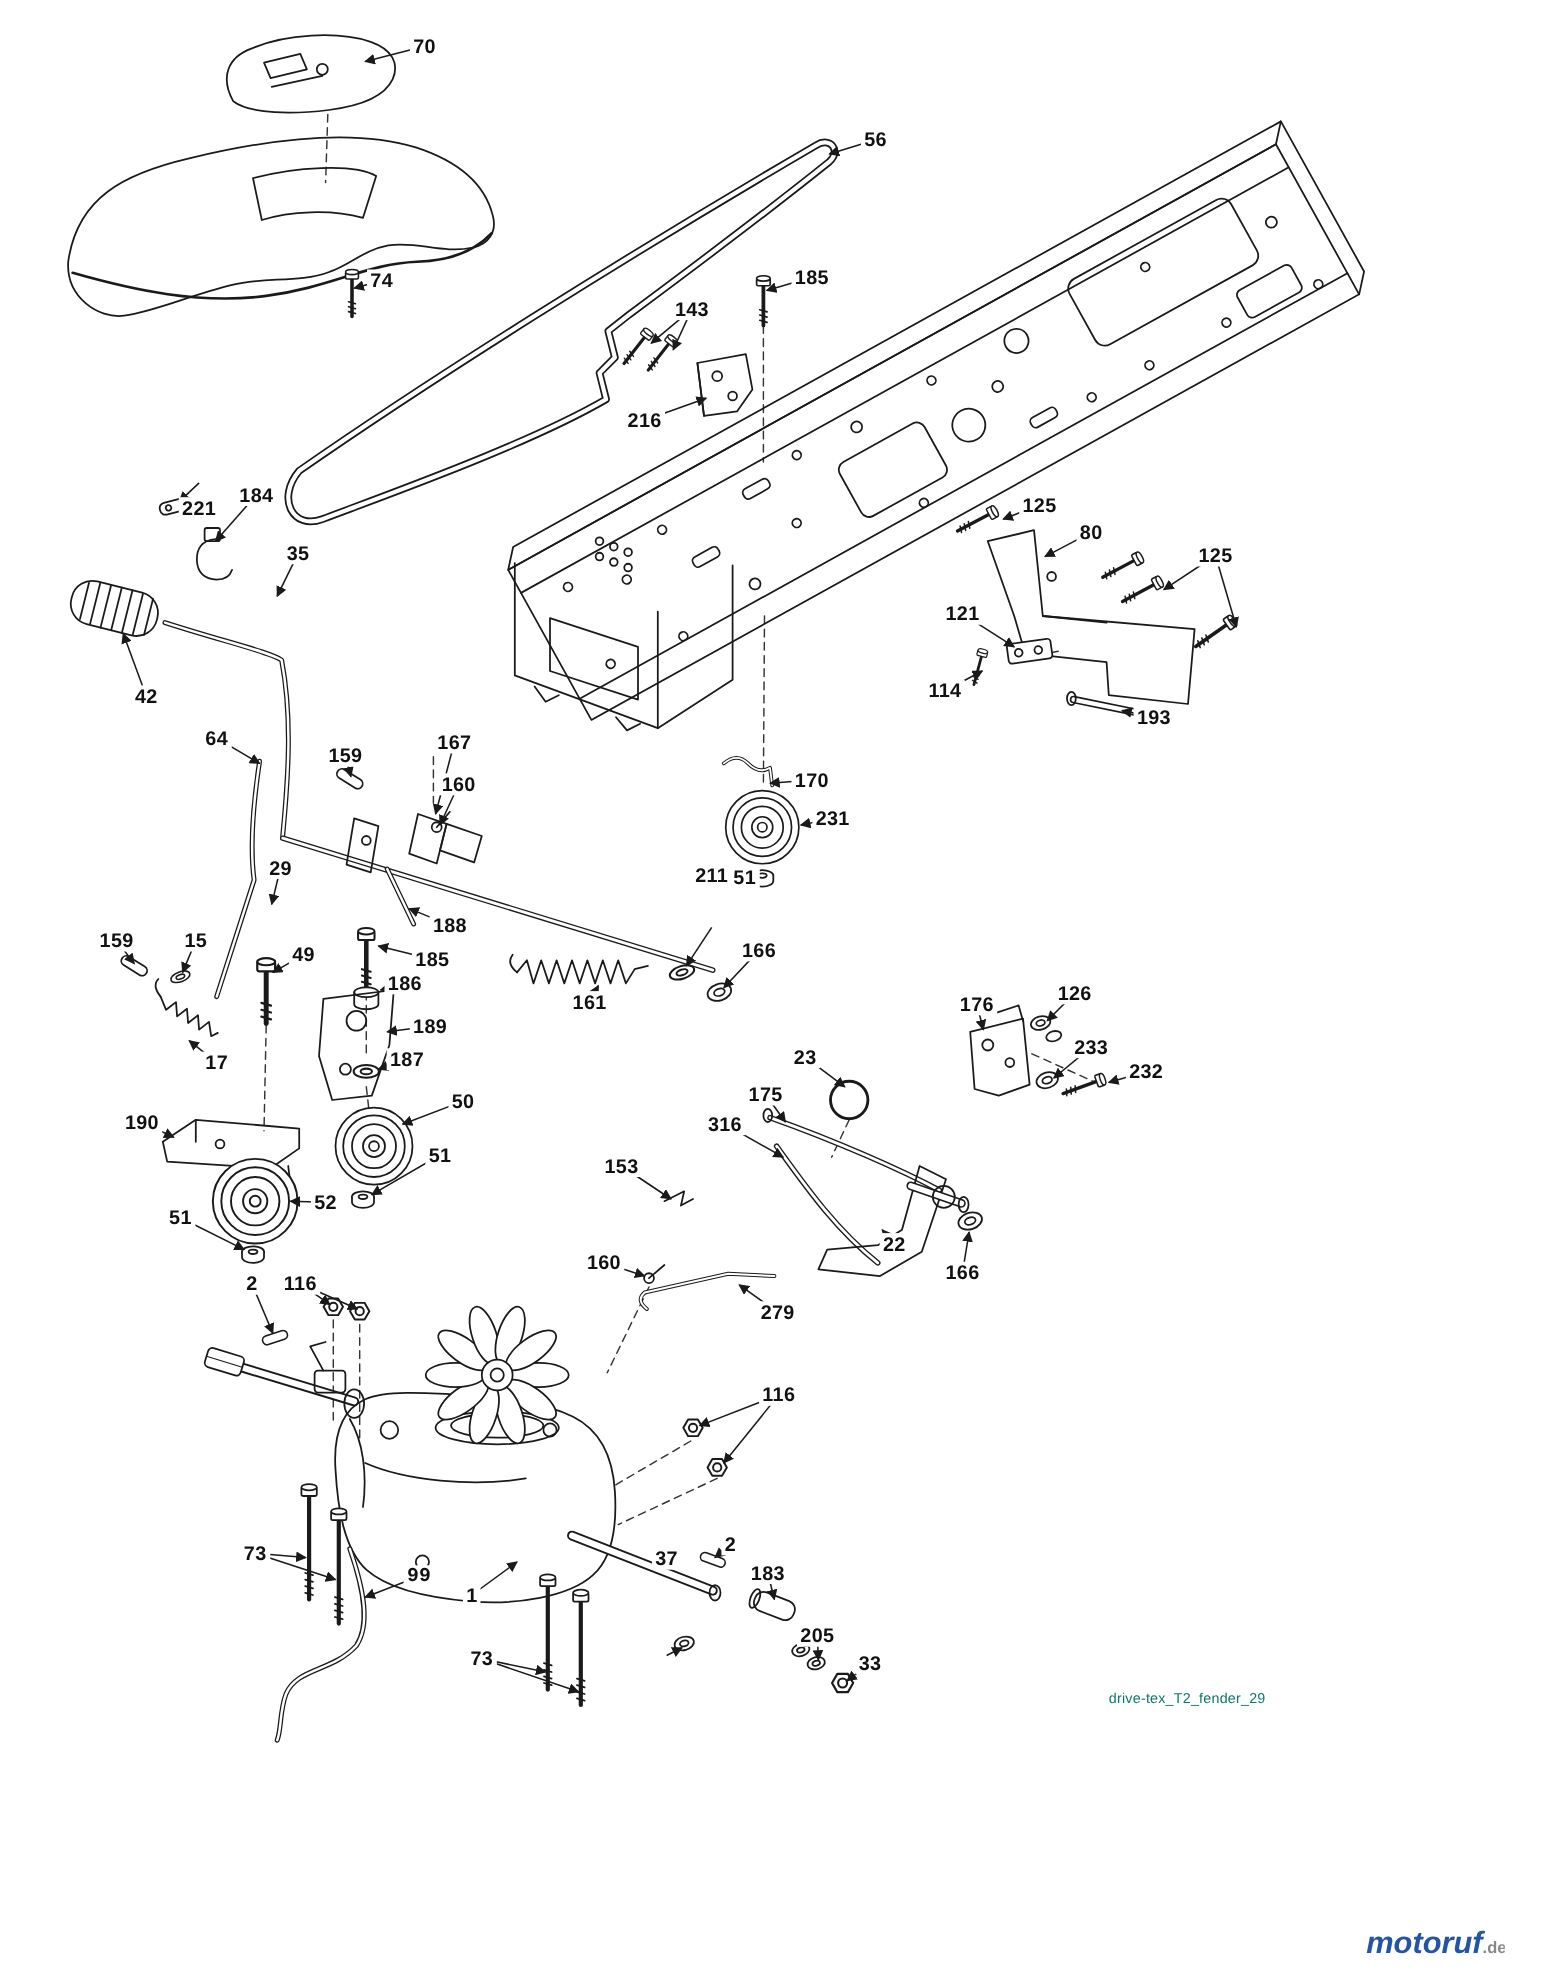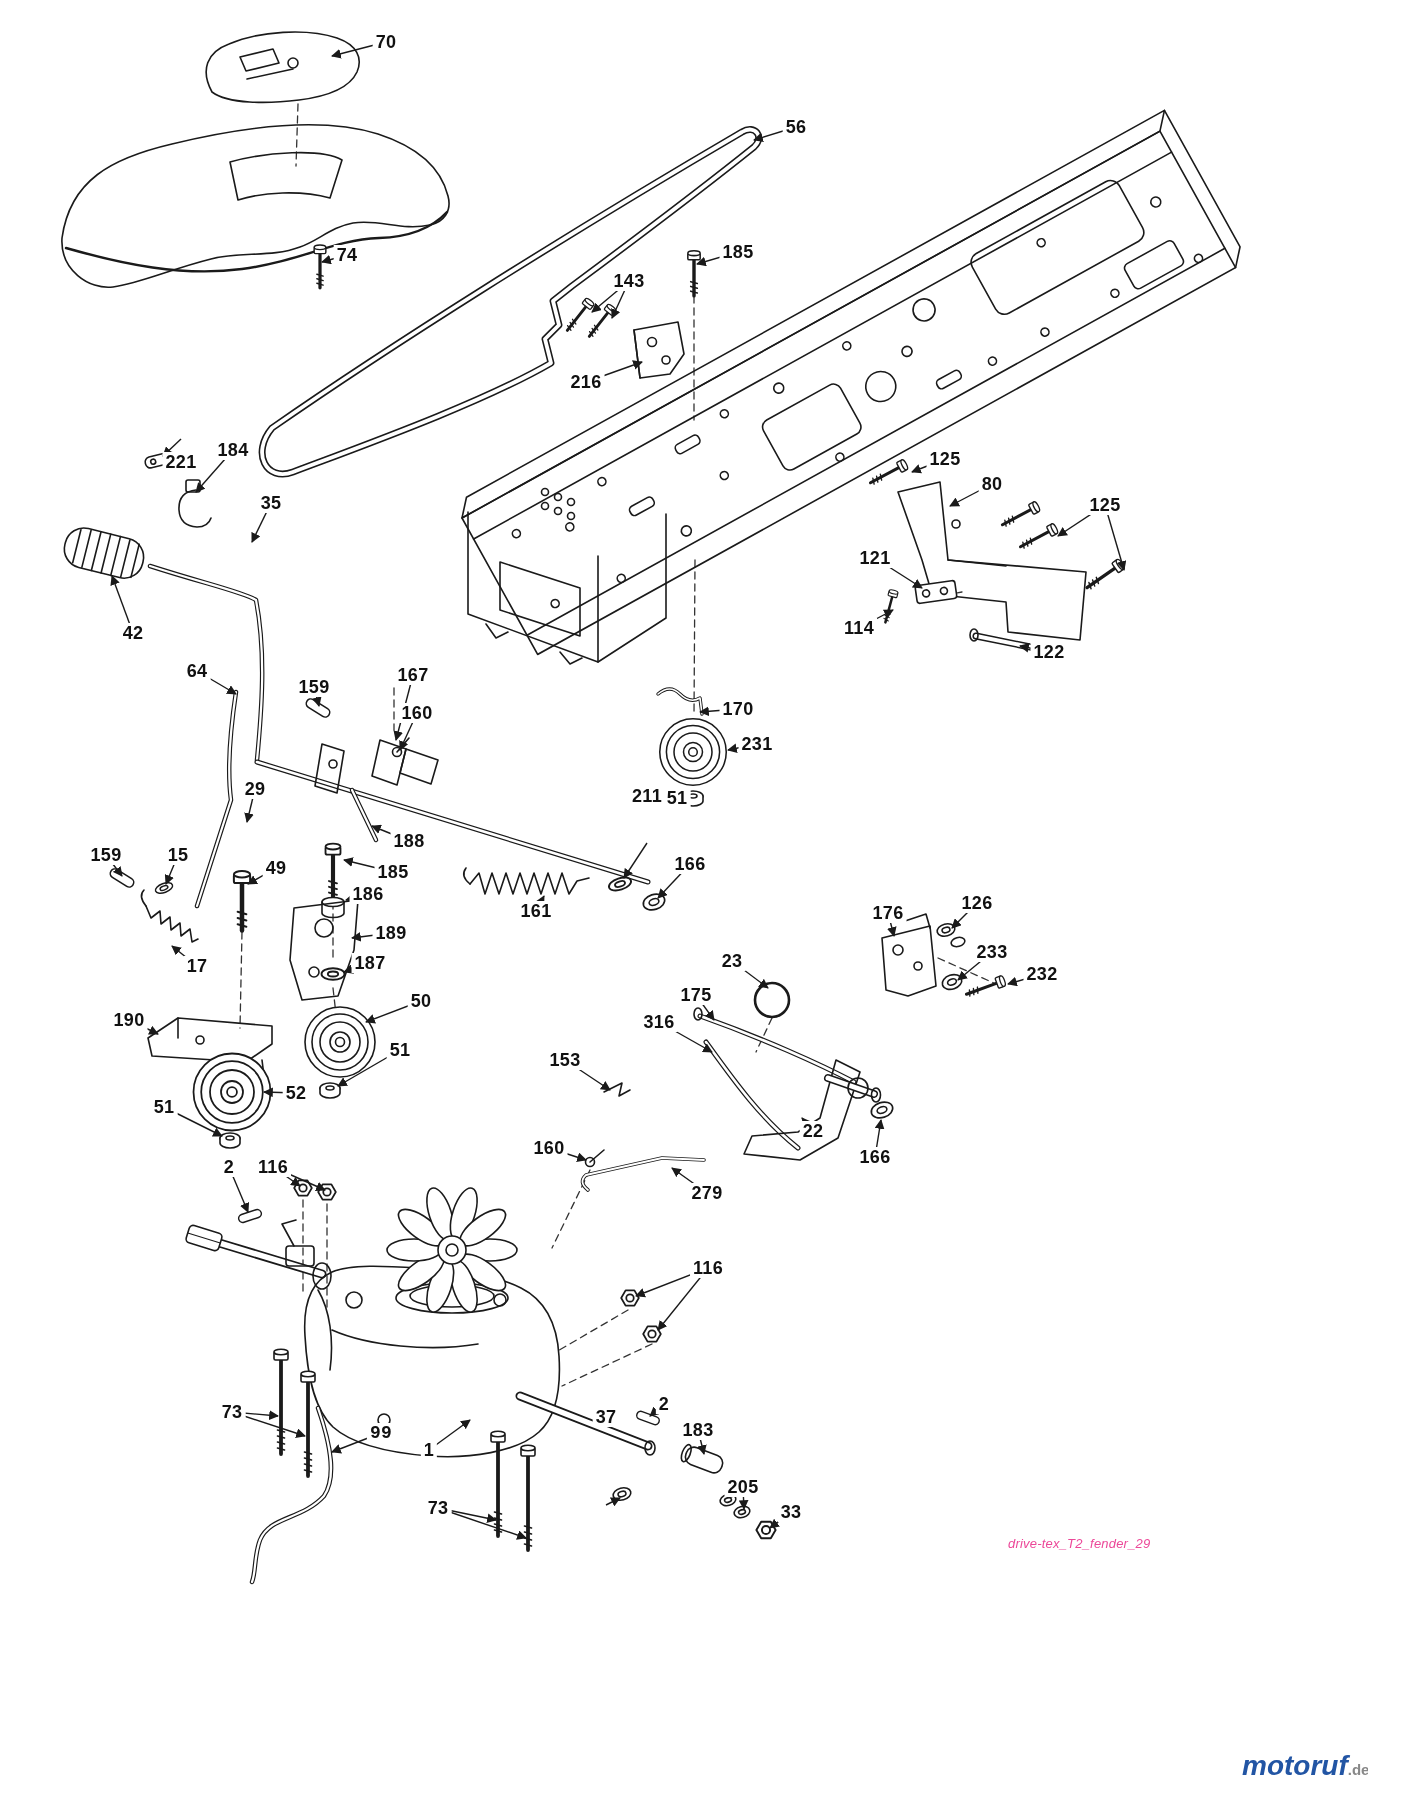--- a/index.html
+++ b/index.html
@@ -12,21 +12,21 @@
   svg.layer { position:absolute; left:0; top:0; width:1402px; height:1800px; }
   #label-layer { position:absolute; left:0; top:0; width:1402px; height:1800px; }
   .part-label {
     position:absolute; transform:translate(-50%,-50%);
     font-weight:bold; font-size:18px; line-height:1;
     color:#111; background:#fff; padding:1px 3px;
     letter-spacing:.3px; white-space:nowrap;
   }
   .footer-code {
     position:absolute; left:1008px; top:1536px;
-    font-size:13px; color:#ec4899; letter-spacing:.2px;font-style:italic;
+    font-size:13px; color:#0f766e; letter-spacing:.2px;
   }
   .logo {
     position:absolute; left:1242px; top:1750px;
     font-weight:bold; white-space:nowrap;
   }
   .logo .main { font-size:28px; font-style:italic; }
   .logo .tld  { font-size:15px; }
 </style>
 </head>
 <body>
@@ -473,21 +473,21 @@
       <div class="part-label" style="left: 629px; top: 281px;">143</div>
       <div class="part-label" style="left: 586px; top: 382px;">216</div>
       <div class="part-label" style="left: 181px; top: 439px; margin-top: 23px;">221</div>
       <div class="part-label" style="left: 233px; top: 450px;">184</div>
       <div class="part-label" style="left: 271px; top: 503px;">35</div>
       <div class="part-label" style="left: 945px; top: 459px;">125</div>
       <div class="part-label" style="left: 992px; top: 484px;">80</div>
       <div class="part-label" style="left: 1105px; top: 505px;">125</div>
       <div class="part-label" style="left: 875px; top: 558px;">121</div>
       <div class="part-label" style="left: 859px; top: 628px;">114</div>
-      <div class="part-label" style="left: 1049px; top: 652px;">122</div>
+      <div class="part-label" style="left: 1049px; top: 652px;">193</div>
       <div class="part-label" style="left: 133px; top: 633px;">42</div>
       <div class="part-label" style="left: 197px; top: 671px;">64</div>
       <div class="part-label" style="left: 314px; top: 687px;">159</div>
       <div class="part-label" style="left: 413px; top: 675px;">167</div>
       <div class="part-label" style="left: 417px; top: 713px;">160</div>
       <div class="part-label" style="left: 738px; top: 709px;">170</div>
       <div class="part-label" style="left: 757px; top: 744px;">231</div>
       <div class="part-label" style="left: 677px; top: 798px;">51</div>
       <div class="part-label" style="left: 255px; top: 789px;">29</div>
       <div class="part-label" style="left: 409px; top: 841px;">188</div>

